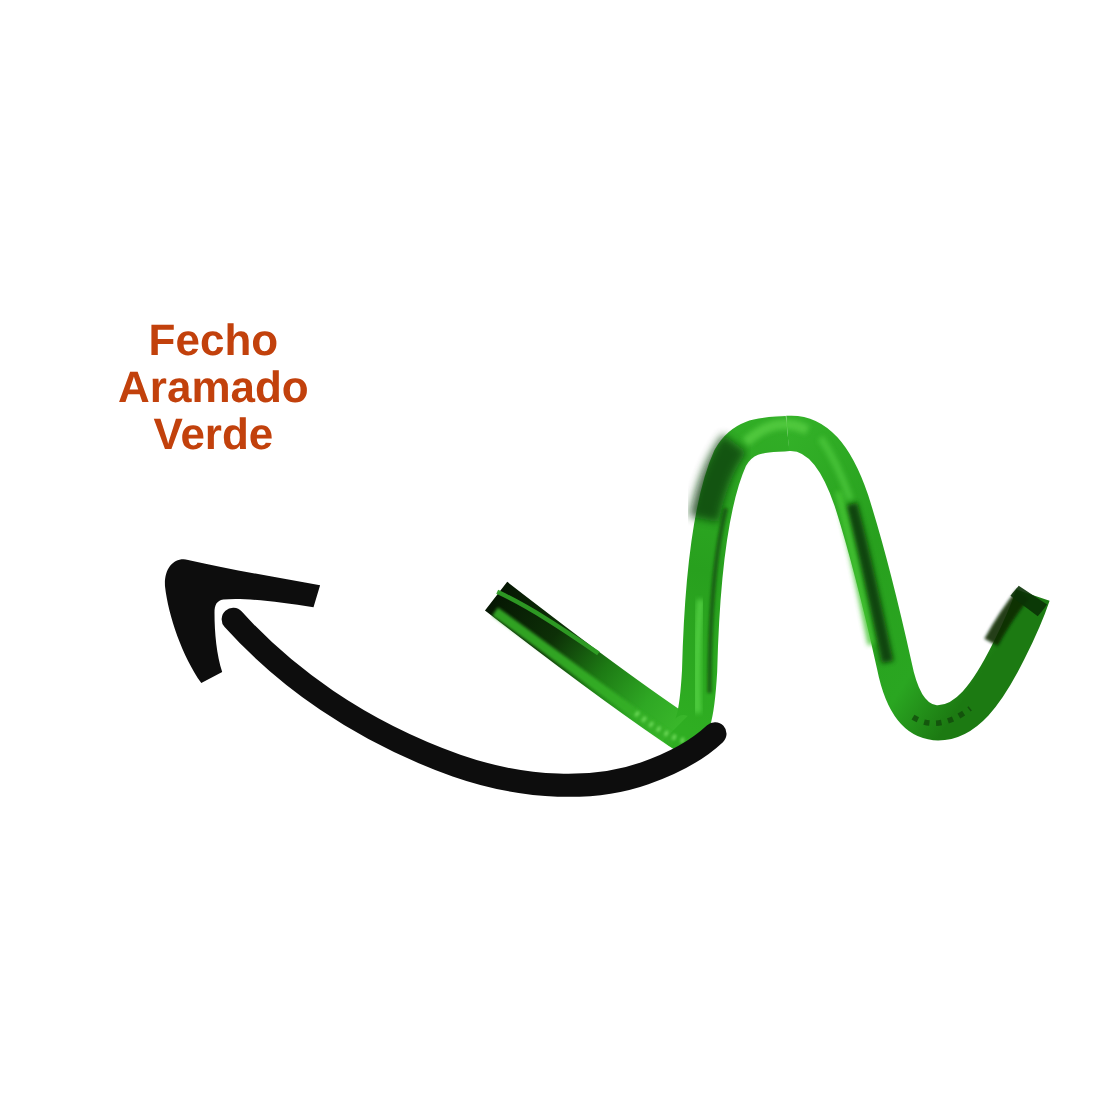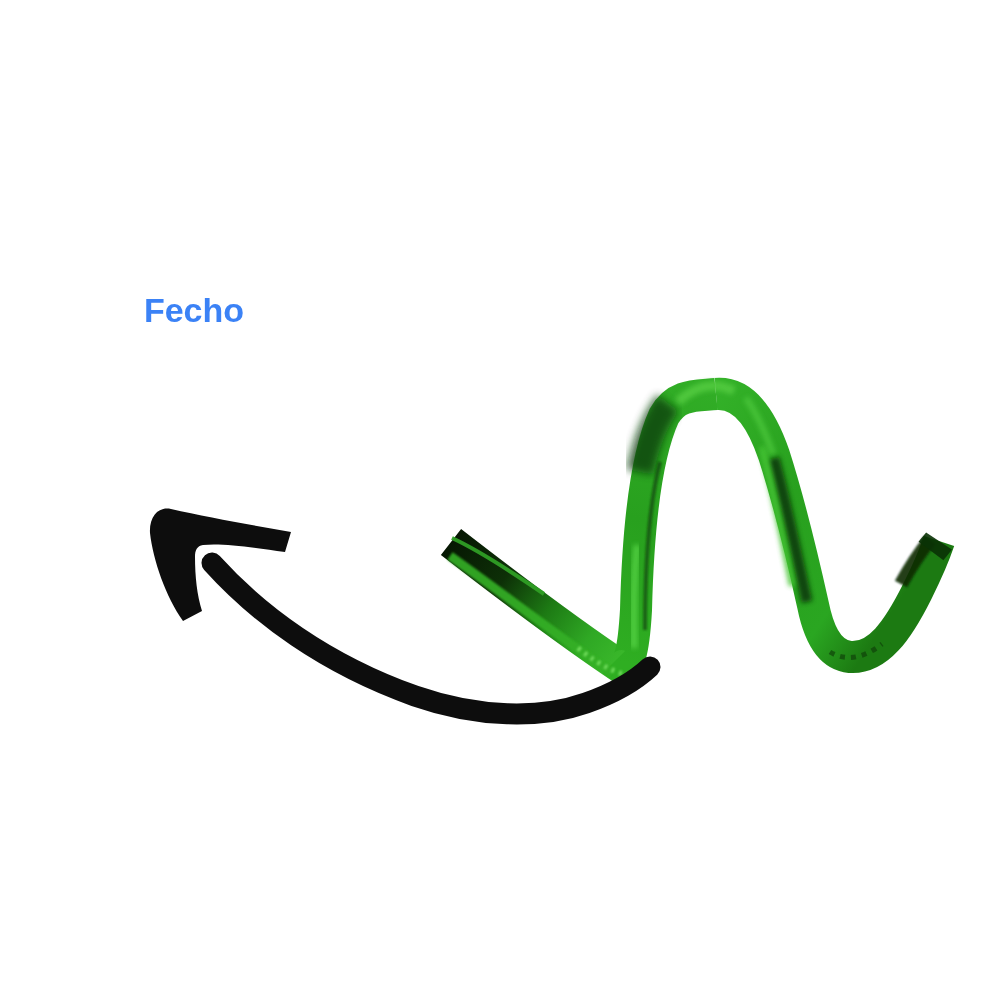--- a/index.html
+++ b/index.html
@@ -8,35 +8,37 @@
     width:1000px;height:1000px;
     background:#ffffff;
     overflow:hidden;
     font-family:"Liberation Sans", sans-serif;
   }
   .caption{
     position:absolute;
     left:14px;top:289px;width:360px;
     text-align:center;
     font-weight:700;
-    font-size:34px;
+    font-size:40px;
     line-height:42.3px;
     letter-spacing:0px;
-    color:#3b82f6;
+    color:#c2410c;
   }
   .caption .line{display:block;white-space:nowrap;}
   .art{position:absolute;left:0;top:0;width:1000px;height:1000px;}
 </style>
 </head>
 <body>
 
 <div class="canvas">
 
   <div class="caption">
     <span class="line">Fecho</span>
+    <span class="line">Aramado</span>
+    <span class="line">Verde</span>
   </div>
 
   <svg class="art" viewBox="0 0 1000 1000">
     <defs>
       <linearGradient id="gLeft" gradientUnits="userSpaceOnUse" x1="451" y1="542" x2="624" y2="669">
         <stop offset="0" stop-color="#061703"></stop>
         <stop offset="0.30" stop-color="#0d3007"></stop>
         <stop offset="0.55" stop-color="#1d7a14"></stop>
         <stop offset="0.78" stop-color="#2fa824"></stop>
         <stop offset="1" stop-color="#3cbb2c"></stop>

